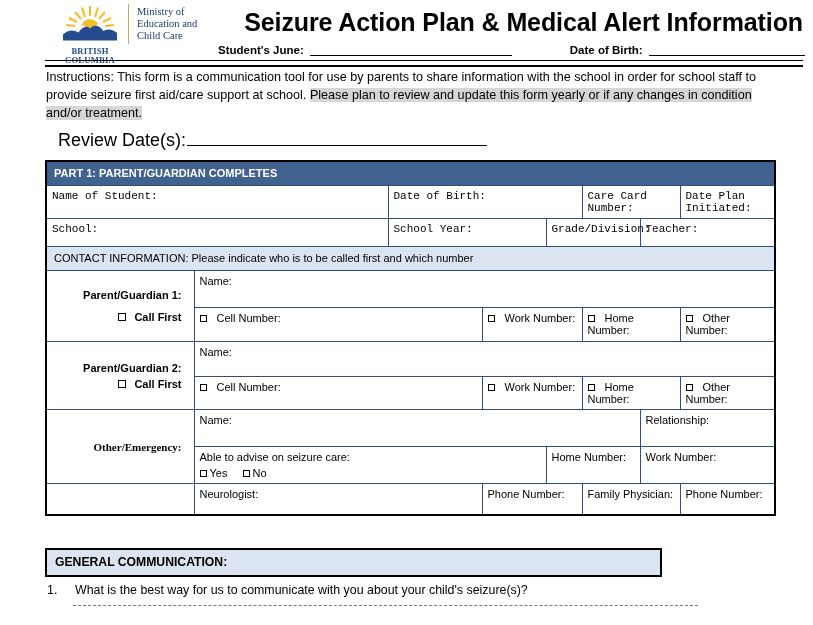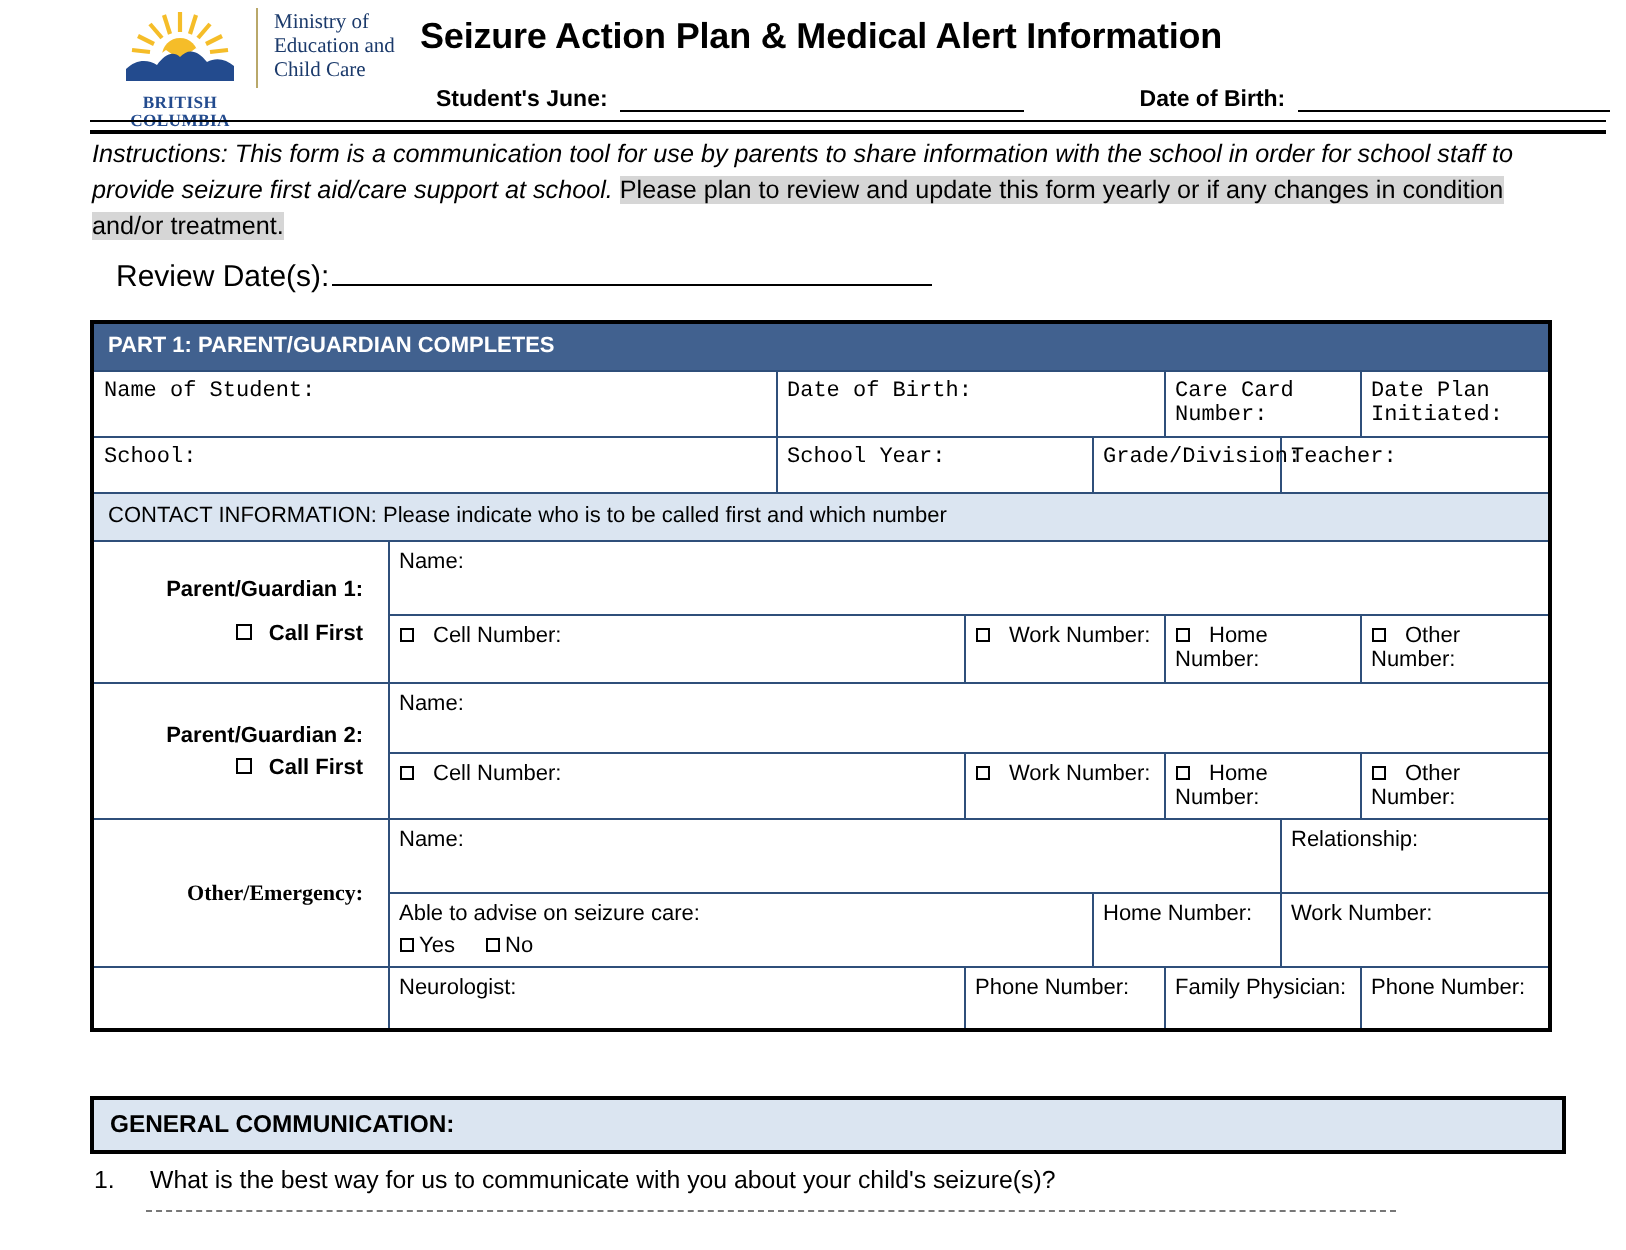--- a/index.html
+++ b/index.html
@@ -59,23 +59,23 @@
     white-space: nowrap;
   }
 
   .title-wrap {
     position: absolute;
     left: 210px;
     top: 8px;
     right: 8px;
   }
   .doc-title {
-    font-size: 18px;
+    font-size: 25px;
     font-weight: bold;
-    text-align: left;
+    text-align: right;
     letter-spacing: -0.1px;
     margin: 0;
     padding-right: 2px;
   }
   .name-dob-row {
     position: absolute;
     left: 218px;
     top: 43px;
     right: 8px;
     display: flex;
@@ -105,29 +105,29 @@
 
   
   .instructions {
     position: absolute;
     left: 46px;
     top: 68px;
     right: 28px;
     font-size: 12.6px;
     line-height: 18px;
   }
-  .instr-ital { font-style: italic; }
+  .instr-ital { }
   .hl { background: #d6d6d6; }
 
   .review-row {
     position: absolute;
     left: 58px;
     top: 130px;
     right: 80px;
-    font-size: 15px;
+    font-size: 18px;
     display: flex;
     align-items: baseline;
   }
   .review-label { white-space: nowrap; }
   .review-underline {
     display: inline-block;
     width: 300px;
     border-bottom: 1px solid #000;
     height: 11px;
     margin-left: 1px;
@@ -221,21 +221,21 @@
     box-sizing: border-box;
   }
   .yn-line { margin-top: 4px; font-size: 11px; }
   .yn-no { margin-left: 12px; }
 
   
   .gencom {
     position: absolute;
     left: 45px;
     top: 548px;
-    width: 738px;
+    width: 617px;
     box-sizing: border-box;
     background: #dbe5f1;
     border: 2px solid #000;
     font-weight: bold;
     font-size: 12.2px;
     padding: 5px 8px 6px 8px;
   }
   .q1 {
     position: absolute;
     left: 47px;

